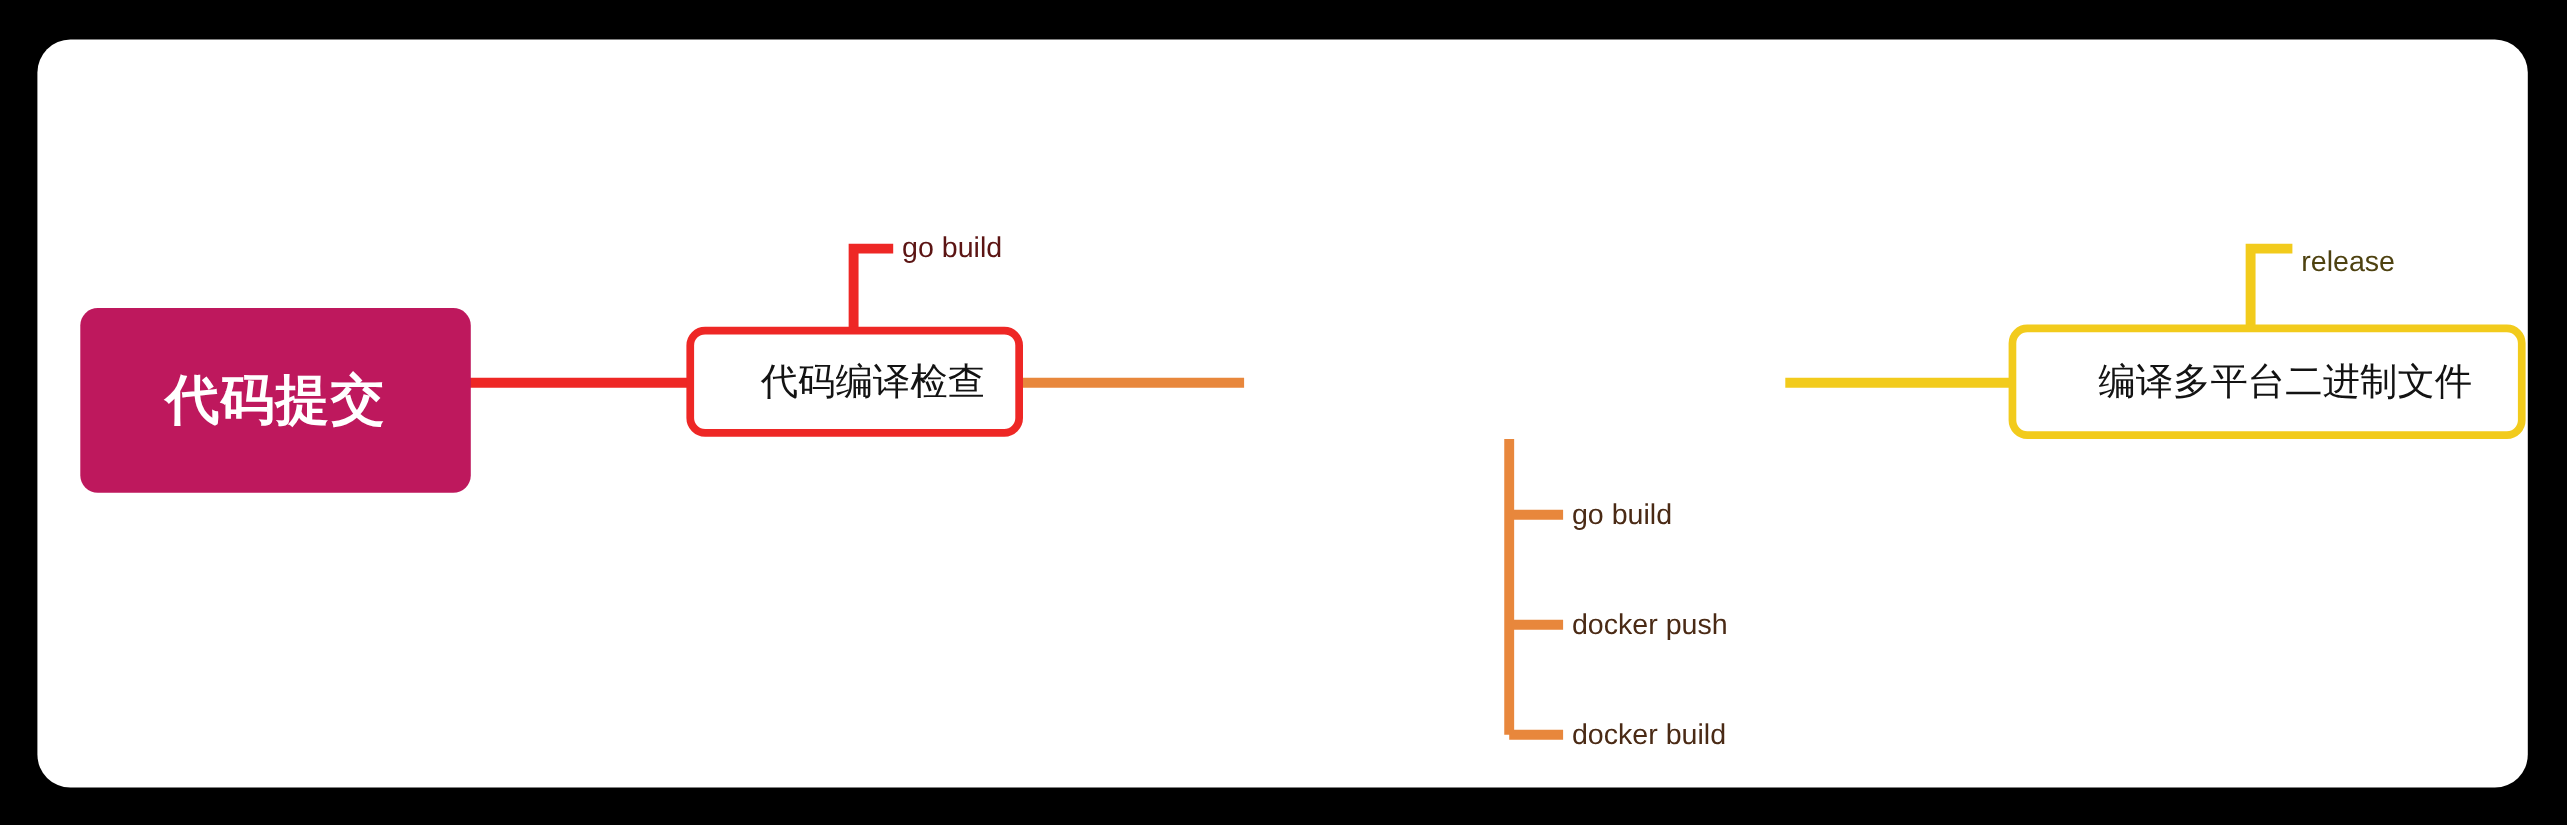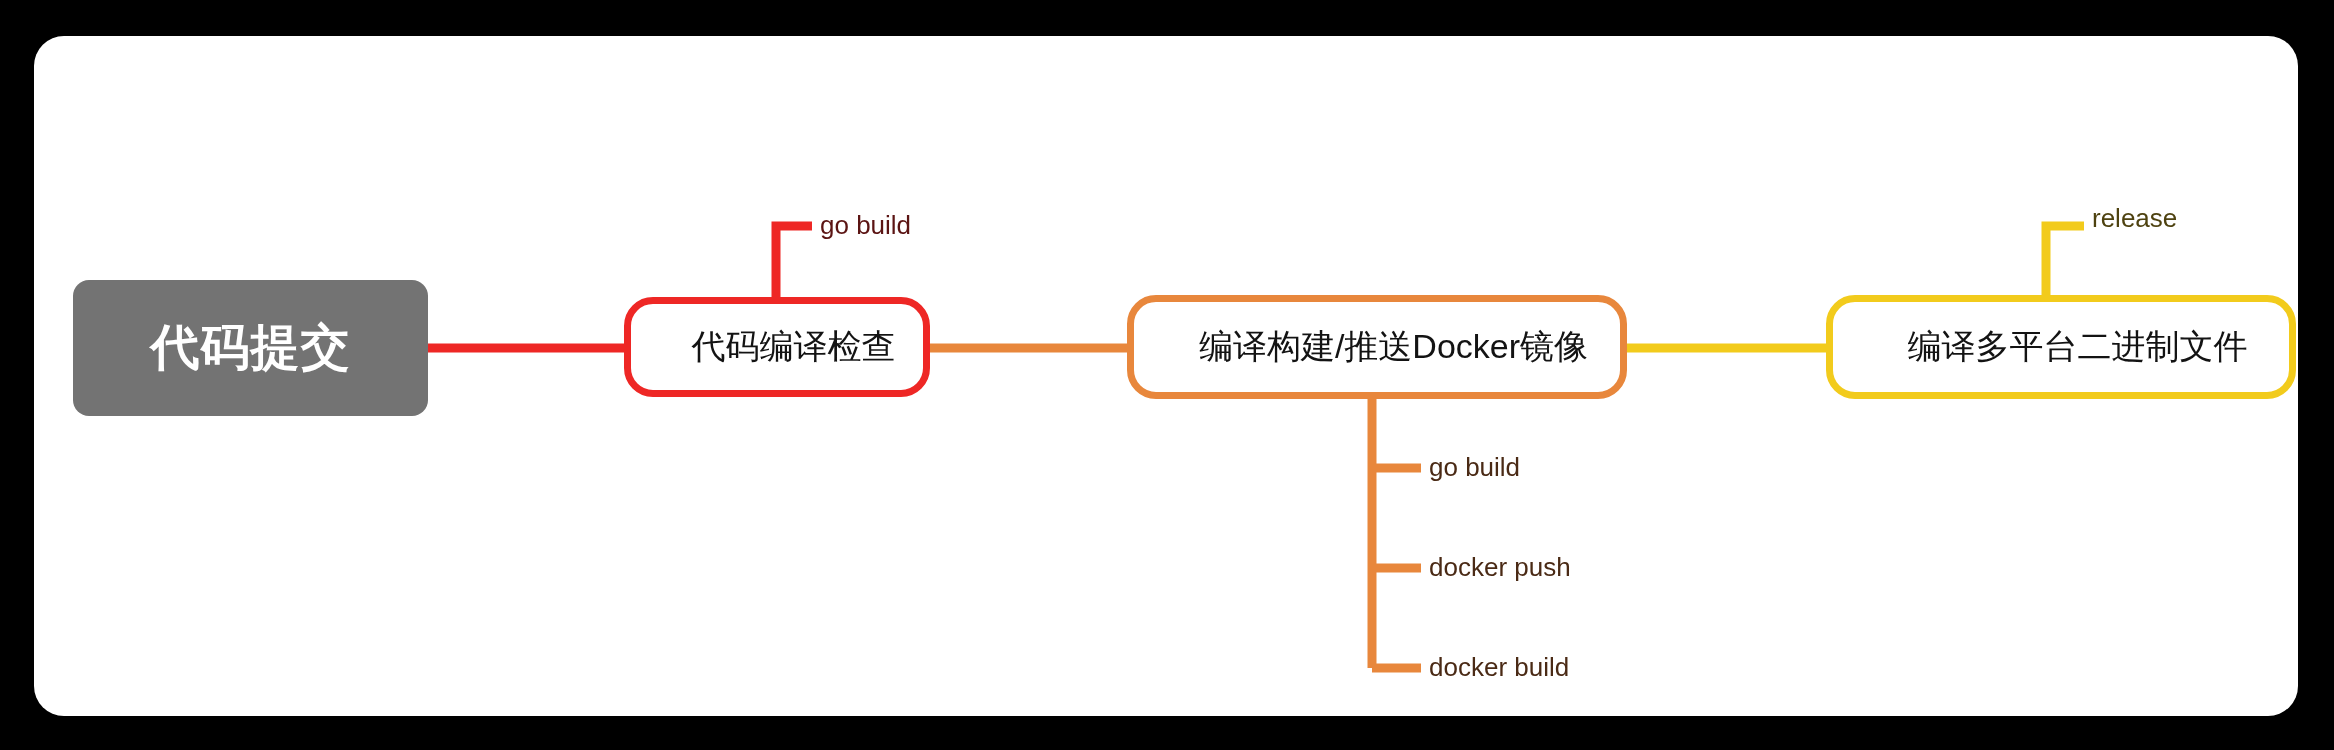--- a/index.html
+++ b/index.html
@@ -55,33 +55,33 @@
     box-sizing: border-box;
     display: flex;
     align-items: center;
     justify-content: center;
     white-space: nowrap;
   }
   .node-root {
     left: 73px;
     top: 280px;
     width: 355px;
-    height: 136px;
-    background: #737373;
+    height: 168px;
+    background: #be185d;
     border-radius: 16px;
     color: #FFFFFF;
     font-size: 49px;
     font-weight: 700;
     letter-spacing: 1px;
   }
   .node-outline {
     background: #FFFFFF;
     border-style: solid;
     border-width: 7px;
-    border-radius: 29px;
+    border-radius: 17px;
     color: #131313;
     font-size: 34px;
     font-weight: 500;
     padding-left: 33px;
   }
   .node-2 {
     left: 624px;
     top: 297px;
     width: 306px;
     height: 100px;
@@ -112,21 +112,21 @@
     line-height: 1;
   }
   .leaf-red   { color: #5B1413; }
   .leaf-org   { color: #4A2A15; }
   .leaf-yel   { color: #4E4210; }
 
   .leaf-gobuild-1  { left: 820px;  top: 212px; }
   .leaf-gobuild-2  { left: 1429px; top: 454px; }
   .leaf-dockerbuild{ left: 1429px; top: 554px; }
   .leaf-dockerpush { left: 1429px; top: 654px; }
-  .leaf-release    { left: 2092px; top: 205px; text-align: center; }
+  .leaf-release    { left: 2092px; top: 224px; text-align: center; }
 </style>
 </head>
 <body>
 
 <div id="canvas">
 
   <div id="panel"></div>
 
   <div id="diagram">
 
@@ -149,23 +149,20 @@
     </svg>
 
     <div class="node node-root">
       <span>代码提交</span>
     </div>
 
     <div class="node node-outline node-2">
       <span>代码编译检查</span>
     </div>
 
-    <div class="node node-outline node-3">
-      <span>编译构建/推送Docker镜像</span>
-    </div>
 
     <div class="node node-outline node-4">
       <span>编译多平台二进制文件</span>
     </div>
 
     <div class="leaf leaf-red leaf-gobuild-1">go build</div>
 
     <div class="leaf leaf-org leaf-gobuild-2">go build</div>
 
     <div class="leaf leaf-org leaf-dockerbuild">docker push</div>

